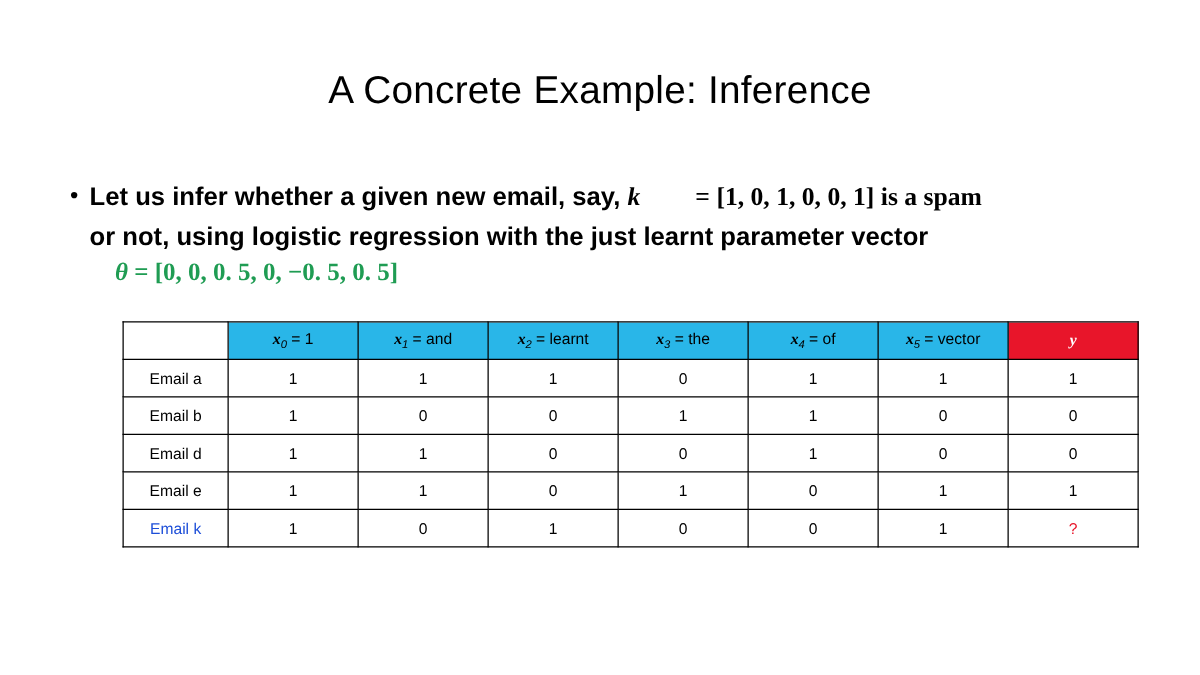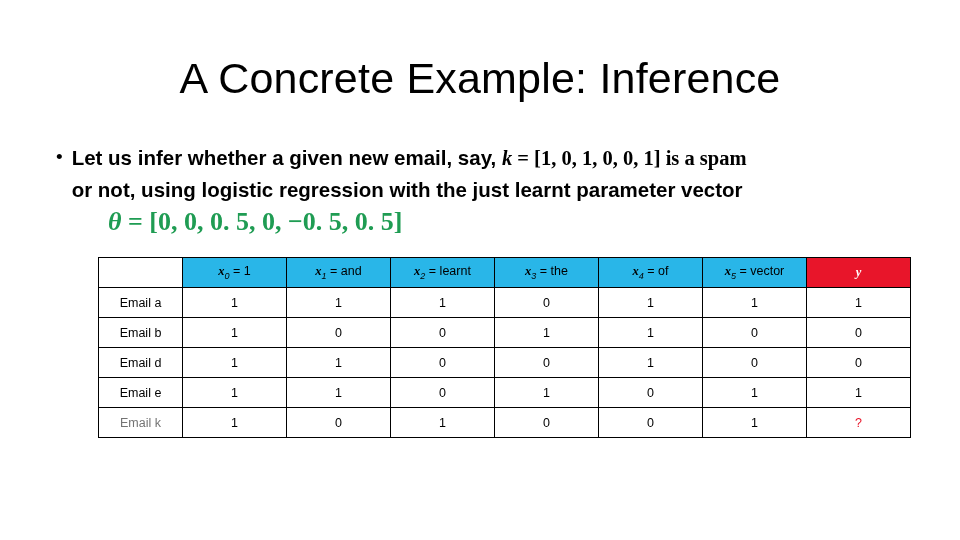--- a/index.html
+++ b/index.html
@@ -19,21 +19,21 @@
     width: 960px;
     height: 540px;
     background: #ffffff;
   }
   .slide-title {
     position: absolute;
     top: 54px;
     left: 0;
     width: 960px;
     text-align: center;
-    font-size: 43px;
+    font-size: 31px;
     font-weight: 400;
     color: #000000;
     letter-spacing: 0.2px;
   }
   .body-block {
     position: absolute;
     top: 142px;
     left: 56px;
     width: 878px;
   }
@@ -54,25 +54,26 @@
     color: #000000;
   }
   .bullet-text .mathvar {
     font-style: italic;
     font-family: "Liberation Serif", serif;
     font-weight: bold;
   }
   .bullet-text .mathser {
     font-family: "Liberation Serif", serif;
     font-weight: bold;
+    margin-left: 39px;
   }
   .theta-line {
     margin-top: 2px;
-    margin-left: 52px;
-    font-size: 26px;
+    margin-left: 36px;
+    font-size: 20px;
     font-weight: bold;
     color: #1F9C53;
     font-family: "Liberation Serif", serif;
   }
   .theta-line .tvar {
     font-style: italic;
   }
 
   
   .tbl-wrap {
@@ -117,21 +118,21 @@
     font-size: 9px;
     font-style: italic;
   }
   .row-label {
     text-align: left;
     padding-left: 8px;
     font-size: 12.5px;
     font-weight: normal;
   }
   .row-label-green {
-    color: #737373;
+    color: #1d4ed8;
   }
   .qmark {
     color: #E8152A;
     font-weight: bold;
     font-size: 13px;
   }
   col.c0 { width: 84px; }
   col.cx { width: 104px; }
   col.cy { width: 104px; }
 </style>

